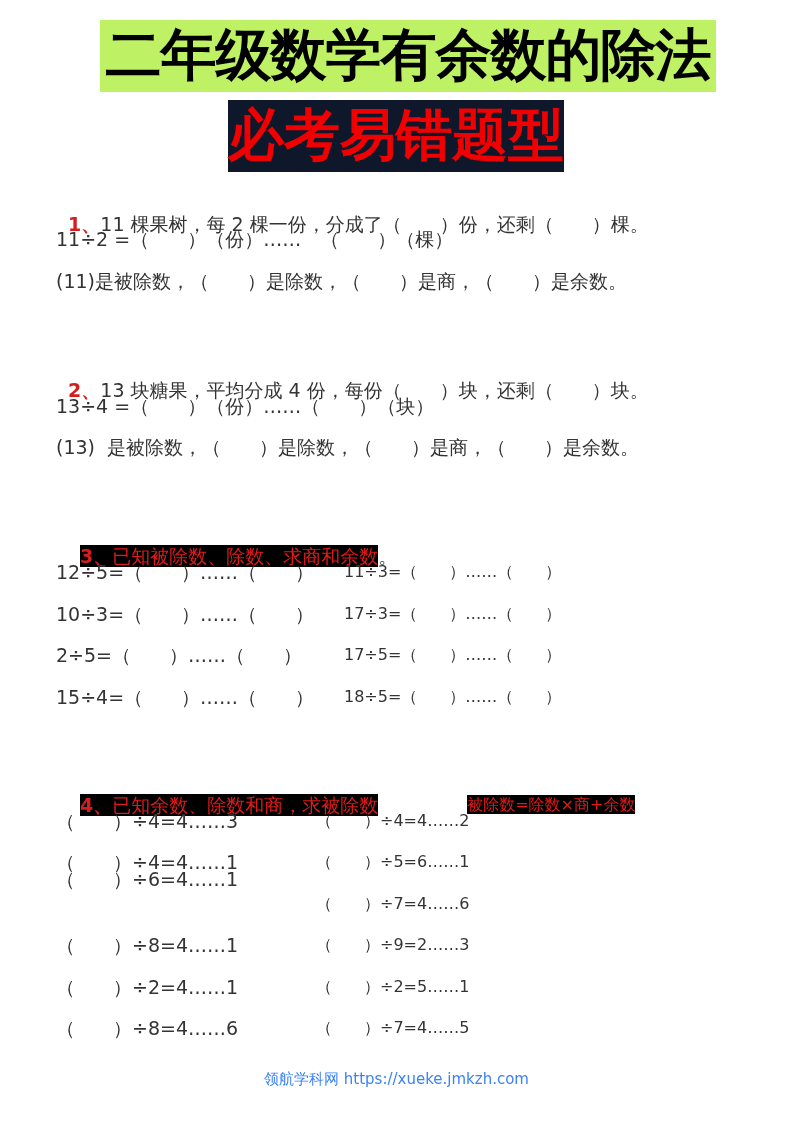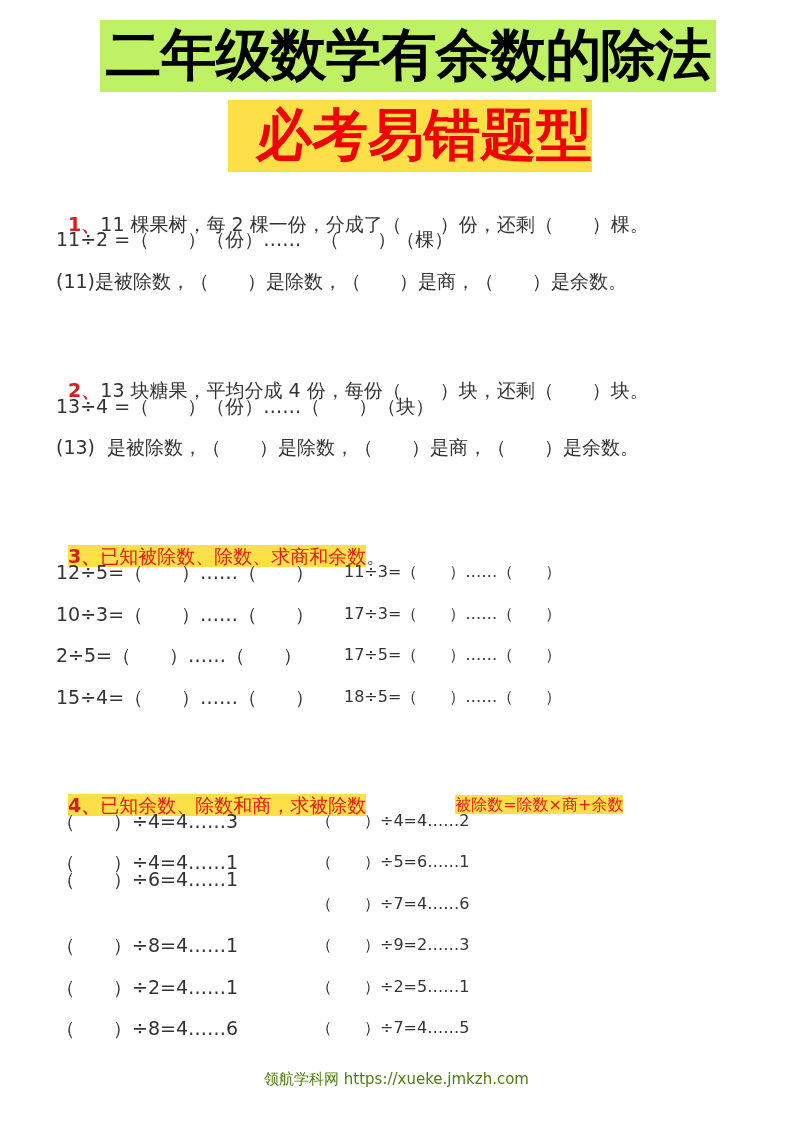--- a/index.html
+++ b/index.html
@@ -13,39 +13,39 @@
       background: #bef264;
       display: flex; align-items: center; justify-content: center;
     }
     .title-text {
       font-family: "DejaVu Sans", sans-serif;
       font-weight: bold; font-size: 56px; color: #000; letter-spacing: -1px;
       white-space: nowrap;
     }
     .subtitle-box {
       position: absolute; left: 228px; top: 100px; width: 336px; height: 72px;
-      background: #fde047;
-      display: flex; align-items: center; justify-content: center; padding-left: 28px;
+      background: #0f172a;
+      display: flex; align-items: center; justify-content: center;
     }
     .subtitle-text {
       font-family: "DejaVu Sans", sans-serif;
       font-weight: bold; font-size: 56px; color: #f00000; letter-spacing: 0px;
       white-space: nowrap;
     }
     .line {
       position: absolute; left: 56px; font-size: 19px; line-height: 26px;
       white-space: pre; color: #333;
     }
     .num { color: #d51f1f; font-weight: bold; }
     .red { color: #e01b1b; }
-    .hl { background: #fde047; }
+    .hl { background: #000000; margin-left: 12px; }
     .col2 { position: absolute; white-space: pre; font-size: 16px; line-height: 26px; color: #333; }
     .footer {
       position: absolute; left: 0; width: 793px; top: 1070px; text-align: center;
-      font-size: 15px; color: #4d7c0f;
+      font-size: 15px; color: #3b82f6;
     }
   </style>
 </head>
 <body>
 
 <div class="title-box">
   <span class="title-text">二年级数学有余数的除法</span>
 </div>
 <div class="subtitle-box">
   <span class="subtitle-text">必考易错题型</span>

